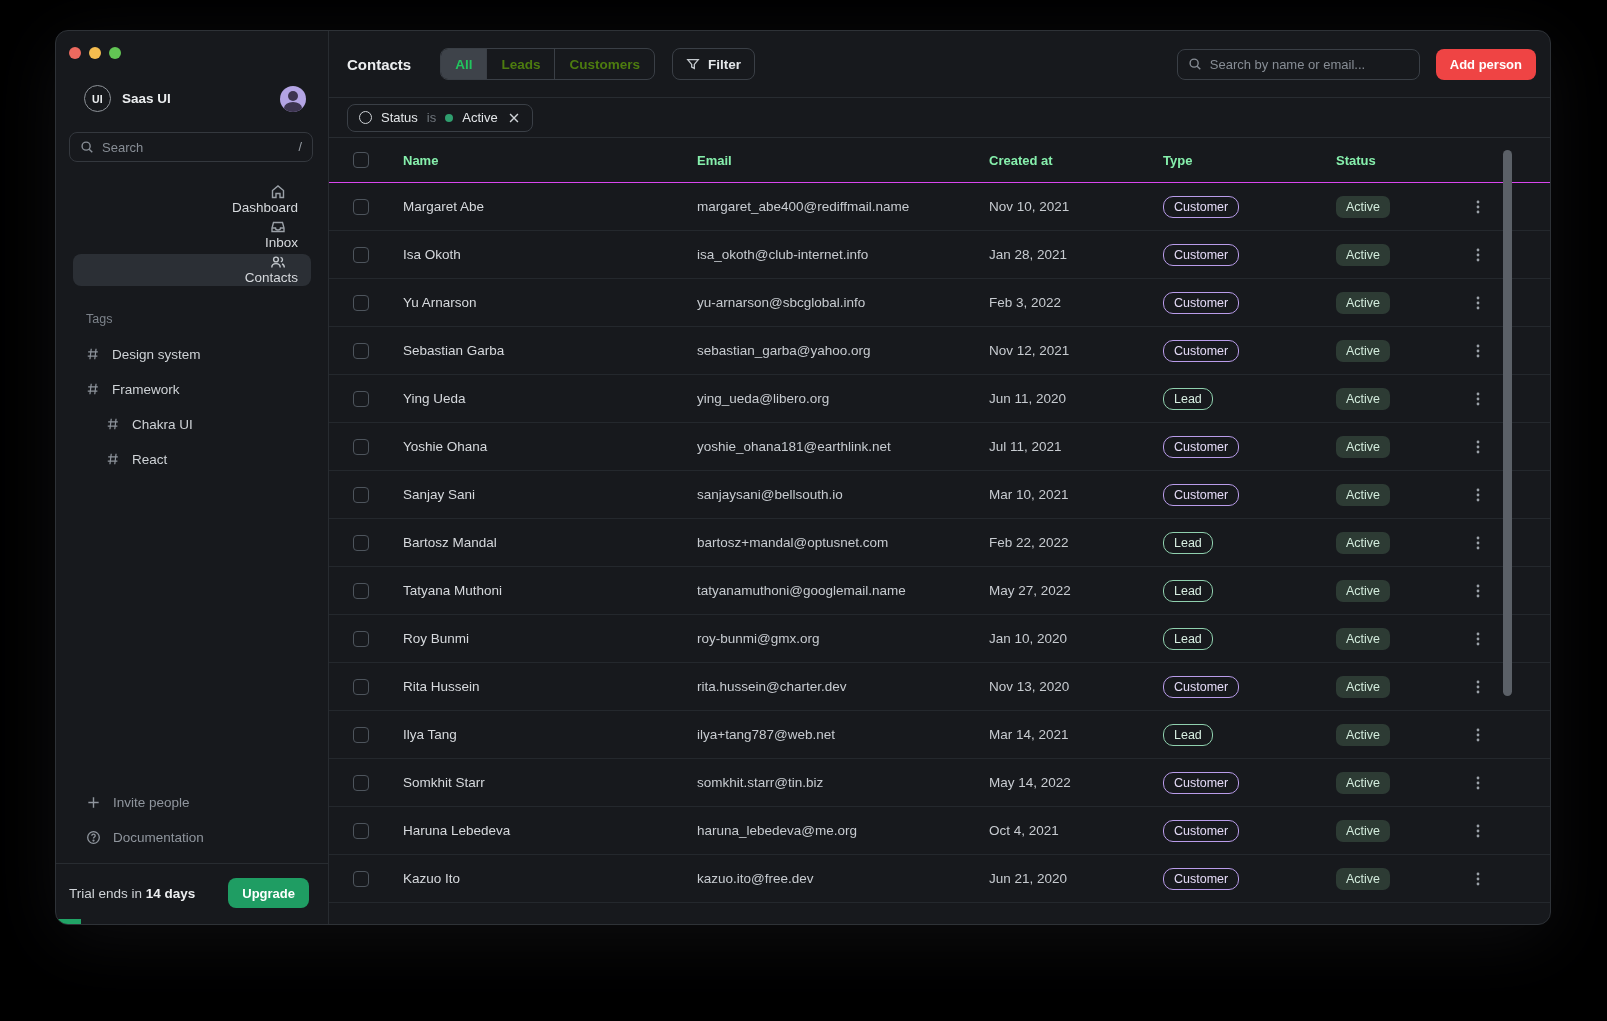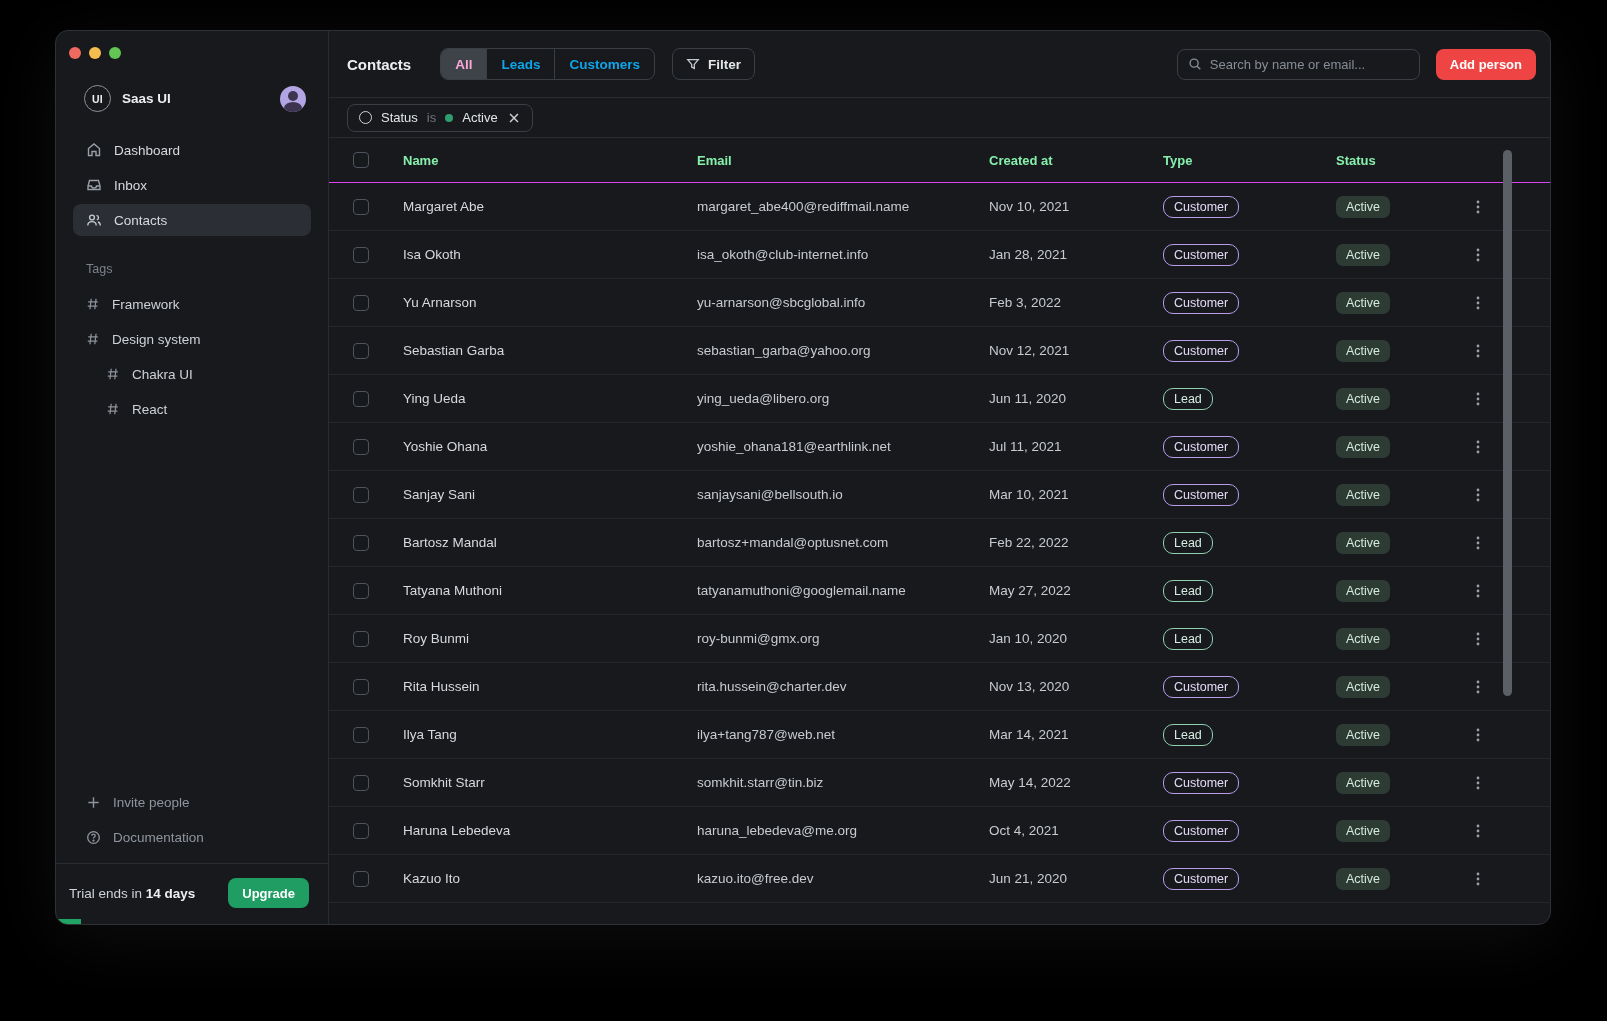--- a/index.html
+++ b/index.html
@@ -28,21 +28,21 @@
   .ws-avatar::before { content:""; position:absolute; left:8px; top:5px; width:10px; height:10px; border-radius:50%; background:#3d3550; }
   .ws-avatar::after { content:""; position:absolute; left:4px; top:16px; width:18px; height:12px; border-radius:50%; background:#3d3550; }
 
   .side-search { margin:20px 15px 0 13px; height:30px; border:1px solid #34383e; border-radius:8px;
     display:flex; align-items:center; padding:0 10px; color:#878d95; }
   .side-search input { flex:1; background:transparent; border:none; outline:none; color:#d7dade; font-size:13px; margin-left:8px; font-family:inherit; }
   .side-search input::placeholder { color:#878d95; }
   .kbd-slash { color:#9aa0a7; font-size:12.5px; }
 
   .nav { margin:22px 17px 0 17px; display:flex; flex-direction:column; gap:3px; }
-  .nav-item { height:32px; border-radius:8px; display:flex; align-items:center; padding:0 13px; cursor:pointer; color:#d6d9dd; font-size:13.5px; }
+  .nav-item { height:32px; border-radius:8px; display:flex; align-items:flex-end; padding:0 13px; cursor:pointer; color:#d6d9dd; font-size:13.5px;flex-direction:column; }
   .nav-item .ic { width:16px; height:16px; margin-right:12px; color:#9aa0a7; flex:none; }
   .nav-item.active { background:#2b2f35; }
   .nav-item.active .ic { color:#c3c8cd; }
 
   .tags-head { margin:26px 0 0 30px; font-size:12.5px; color:#7d838b; }
   .tags { margin:12px 17px 0 17px; display:flex; flex-direction:column; gap:3px; }
   .tag-item { height:32px; border-radius:8px; display:flex; align-items:center; padding:0 13px; cursor:pointer; color:#ced2d6; font-size:13.5px; }
   .tag-item .ic { width:14px; height:14px; margin-right:12px; color:#8d939b; flex:none; }
   .tag-item.indent { padding-left:33px; }
 
@@ -58,23 +58,23 @@
     border:none; border-radius:8px; height:30px; padding:0 14px; cursor:pointer; font-family:inherit; }
   .trial-progress { position:absolute; left:0; bottom:0; width:100%; height:5px; }
   .trial-progress .fill { width:25px; height:100%; background:#21a366; border-bottom-left-radius:12px; }
 
   
   .main { flex:1; display:flex; flex-direction:column; min-width:0; }
 
   .toolbar { height:67px; flex:none; border-bottom:1px solid #282c31; display:flex; align-items:center; padding:0 14px 0 18px; }
   .page-title { font-size:15px; font-weight:bold; color:#eceef0; }
   .segmented { display:flex; margin-left:29px; border:1px solid #3a3f46; border-radius:8px; height:32px; overflow:hidden; }
-  .seg { display:flex; align-items:center; padding:0 14px; font-size:13.5px; font-weight:bold; color:#0ea5e9; cursor:pointer; border-right:1px solid #3a3f46; }
+  .seg { display:flex; align-items:center; padding:0 14px; font-size:13.5px; font-weight:bold; color:#4d7c0f; cursor:pointer; border-right:1px solid #3a3f46; }
   .seg:last-child { border-right:none; }
-  .seg.active { background:#3e434a; color:#f9a8d4; }
+  .seg.active { background:#3e434a; color:#22c55e; }
   .filter-btn { margin-left:17px; height:32px; border:1px solid #3a3f46; border-radius:8px; background:transparent;
     color:#e3e6e9; font-size:13.5px; font-weight:bold; display:flex; align-items:center; gap:8px; padding:0 13px; cursor:pointer; font-family:inherit; }
   .filter-btn .ic { width:14px; height:14px; color:#c3c8cd; }
   .toolbar-spacer { flex:1; }
   .main-search { width:243px; height:31px; border:1px solid #3a3f46; border-radius:8px; display:flex; align-items:center; padding:0 10px; color:#878d95; }
   .main-search input { flex:1; background:transparent; border:none; outline:none; color:#d7dade; font-size:13px; margin-left:8px; font-family:inherit; min-width:0; }
   .main-search input::placeholder { color:#878d95; }
   .add-btn { margin-left:16px; height:31px; background:#ef4444; color:#fff; font-weight:bold; font-size:13px;
     border:none; border-radius:8px; padding:0 14px; cursor:pointer; font-family:inherit; }
 
@@ -135,20 +135,30 @@
         <span class="tl-min"></span>
         <span class="tl-zoom"></span>
       </div>
 
       <div class="workspace">
         <div class="ws-logo">UI</div>
         <div class="ws-name">Saas UI</div>
         <div class="ws-avatar"></div>
       </div>
 
+      <div class="side-search">
+        <span class="ic" style="width:14px;height:14px;">
+          <svg viewBox="0 0 16 16" fill="none" stroke="currentColor" stroke-width="1.6">
+              <circle cx="7" cy="7" r="4.6"></circle>
+              <path d="M10.5 10.5 L14 14"></path>
+            </svg>
+        </span>
+        <input type="text" placeholder="Search" style="">
+        <span class="kbd-slash">/</span>
+      </div>
 
       <nav class="nav">
         <div class="nav-item">
           <span class="ic">
             <svg viewBox="0 0 16 16" fill="none" stroke="currentColor" stroke-width="1.4">
                 <path d="M2.5 6.5 L8 2 L13.5 6.5 V13.5 H10 V9.5 H6 V13.5 H2.5 Z"></path>
               </svg>
           </span>
           <span>Dashboard</span>
         </div>
@@ -175,29 +185,29 @@
       </nav>
 
       <div class="tags-head">Tags</div>
       <div class="tags">
         <div class="tag-item">
           <span class="ic">
             <svg viewBox="0 0 16 16" fill="none" stroke="currentColor" stroke-width="1.4">
                 <path d="M6 2 L4.5 14 M11.5 2 L10 14 M2.5 5.5 H13.5 M2 10.5 H13"></path>
               </svg>
           </span>
+          <span>Design system</span>
+        </div>
+        <div class="tag-item">
+          <span class="ic">
+            <svg viewBox="0 0 16 16" fill="none" stroke="currentColor" stroke-width="1.4">
+                <path d="M6 2 L4.5 14 M11.5 2 L10 14 M2.5 5.5 H13.5 M2 10.5 H13"></path>
+              </svg>
+          </span>
           <span>Framework</span>
-        </div>
-        <div class="tag-item">
-          <span class="ic">
-            <svg viewBox="0 0 16 16" fill="none" stroke="currentColor" stroke-width="1.4">
-                <path d="M6 2 L4.5 14 M11.5 2 L10 14 M2.5 5.5 H13.5 M2 10.5 H13"></path>
-              </svg>
-          </span>
-          <span>Design system</span>
         </div>
         <div class="tag-item indent">
           <span class="ic">
             <svg viewBox="0 0 16 16" fill="none" stroke="currentColor" stroke-width="1.4">
                 <path d="M6 2 L4.5 14 M11.5 2 L10 14 M2.5 5.5 H13.5 M2 10.5 H13"></path>
               </svg>
           </span>
           <span>Chakra UI</span>
         </div>
         <div class="tag-item indent">

